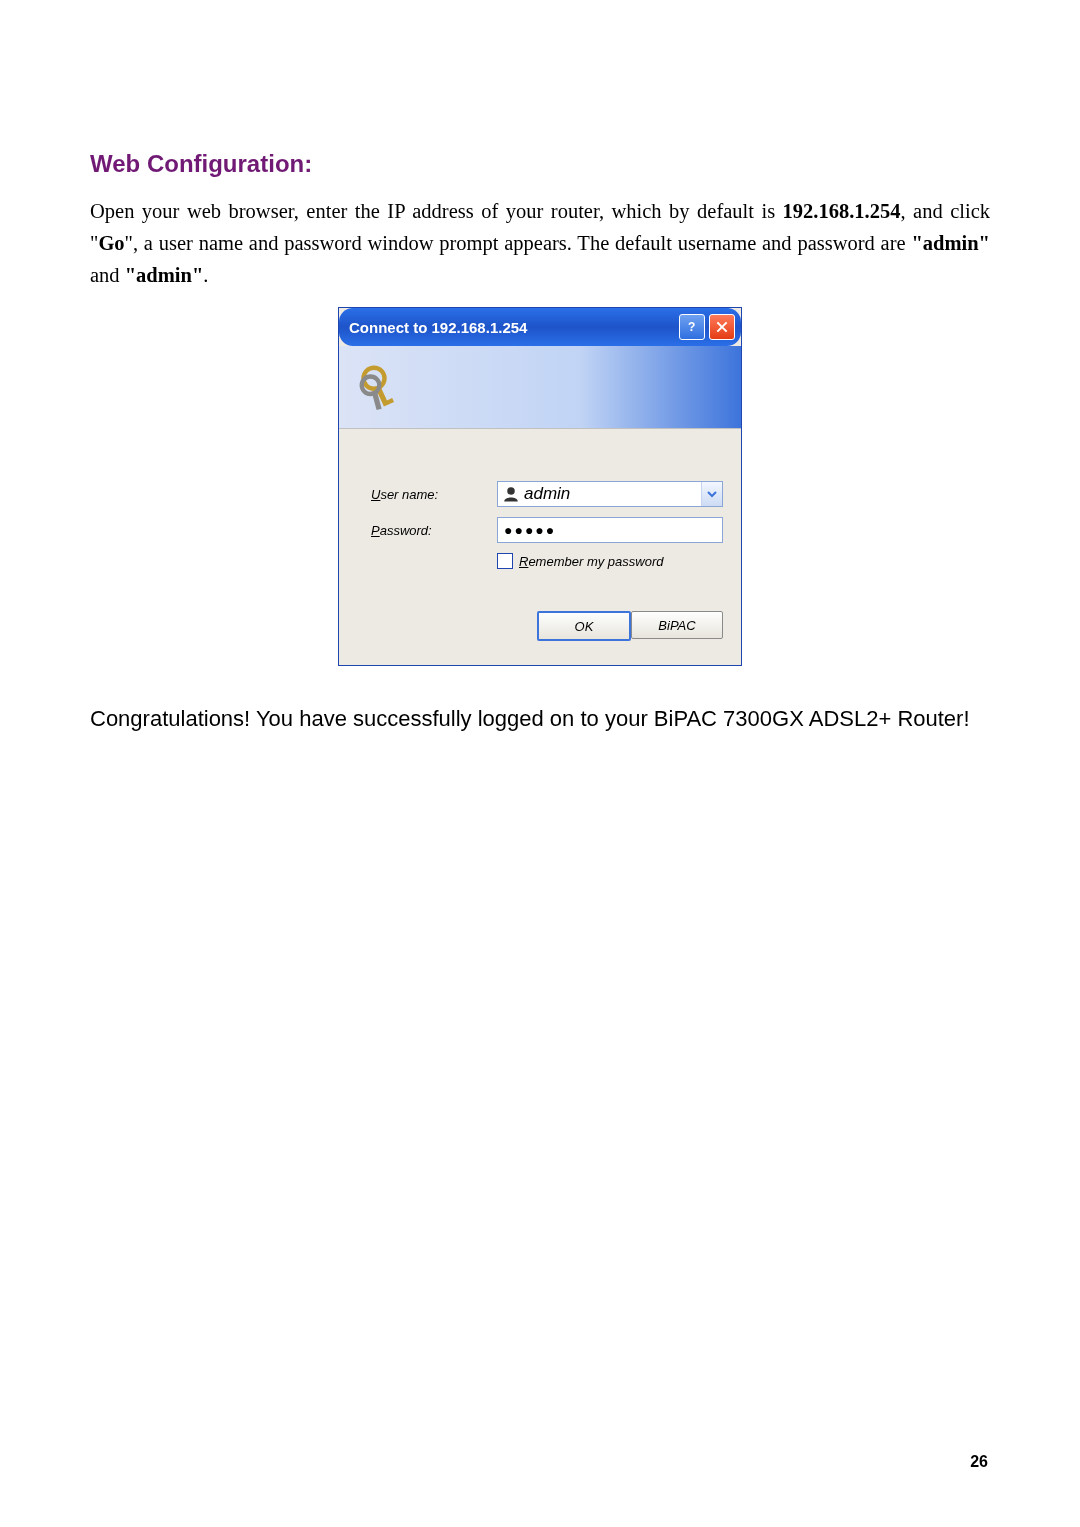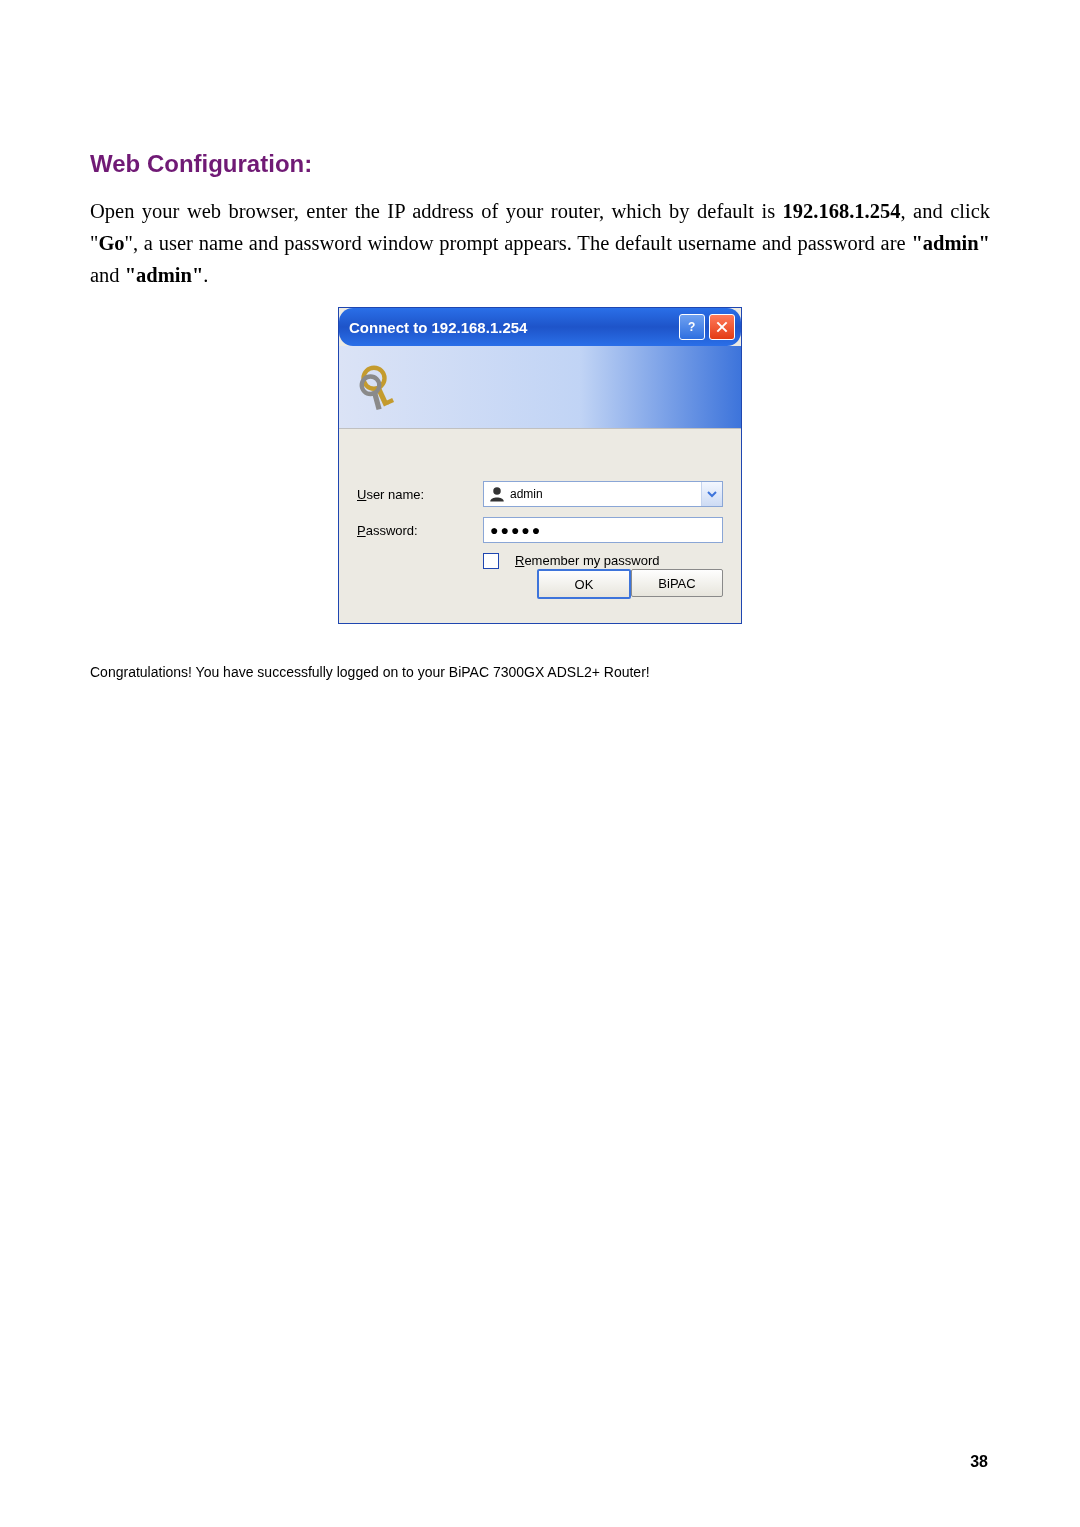--- a/index.html
+++ b/index.html
@@ -77,21 +77,22 @@
     border-bottom: 1px solid #c0c0c0;
     position: relative;
     overflow: hidden;
     display: flex;
     align-items: center;
   }
   .banner .keys-icon {
     width: 56px; height: 56px; margin-left: 14px;
   }
   .form-area {
-    padding: 52px 18px 18px 18px;
+    padding: 52px 18px 18px 32px;
+    font-style: italic;
   }
   .row {
     display: flex;
     align-items: center;
     margin-bottom: 10px;
   }
   .row .lbl {
     width: 126px;
     color: #000;
   }
@@ -102,21 +103,21 @@
     border: 1px solid #8aa6d6;
     background: #fff;
     height: 24px;
     align-items: center;
   }
   .combo .user-icon {
     width: 18px; height: 18px; margin: 0 4px;
   }
   .combo .combo-text {
     flex: 1;
-    font-size: 12px;
+    font-size: 17px;
   }
   .combo .dd {
     width: 20px;
     height: 100%;
     border-left: 1px solid #c5d4ef;
     display: flex; align-items: center; justify-content: center;
     background: linear-gradient(to bottom, #f3f7ff, #cddbf4);
   }
   .combo .dd svg { width: 10px; height: 10px; }
   .pwd {
@@ -126,22 +127,23 @@
     height: 24px;
     padding: 0 6px;
     display: flex;
     align-items: center;
     font-size: 14px;
     letter-spacing: 2px;
   }
   .chk-row {
     margin-left: 126px;
     display: flex;
-    align-items: flex-start;
-    gap: 16px;
+    align-items: center;
+    gap: 6px;
+    margin-bottom: 42px;
   }
   .chkbox {
     width: 14px; height: 14px;
     border: 1px solid #1f46b0;
     background: #fff;
   }
   .btn-row {
     display: flex;
     justify-content: flex-end;
     margin-bottom: 6px;
@@ -153,21 +155,21 @@
     background: linear-gradient(to bottom, #fefefe, #e7e5dc);
     display: flex;
     align-items: center;
     justify-content: center;
     font-size: 13px;
     border-radius: 2px;
   }
   .btn.default { border: 2px solid #3d74db; }
 
   .footer-text {
-    font-size: 14px;
+    font-size: 22px;
     margin-top: 40px;
   }
   .page-num {
     position: absolute;
     right: 92px;
     bottom: 56px;
     font-size: 16px;
     font-weight: bold;
   }
 </style>
@@ -247,13 +249,13 @@
           <div class="btn default">OK</div>
           <div class="btn">BiPAC</div>
         </div>
       </div>
     </div>
   </div>
 
   <div class="footer-text">Congratulations! You have successfully logged on to your BiPAC 7300GX ADSL2+ Router!</div>
 </div>
 
-<div class="page-num">38</div>
+<div class="page-num">26</div>
 
 </body></html>

